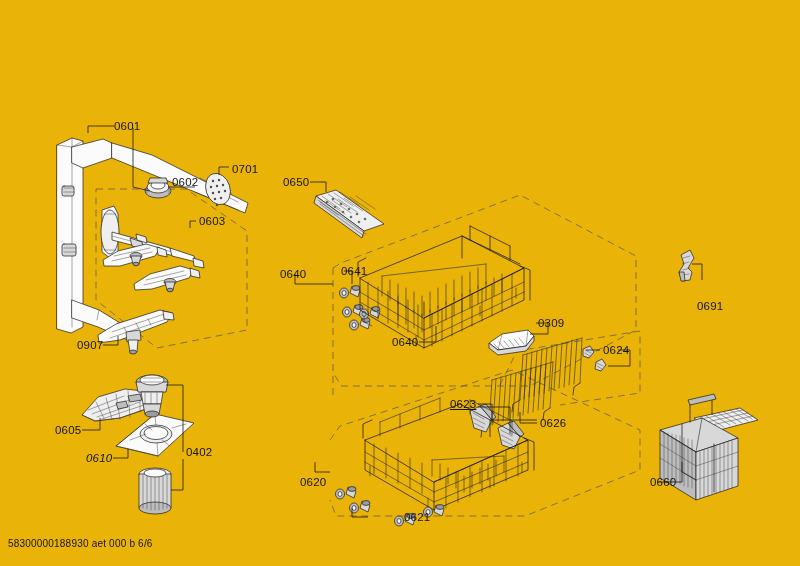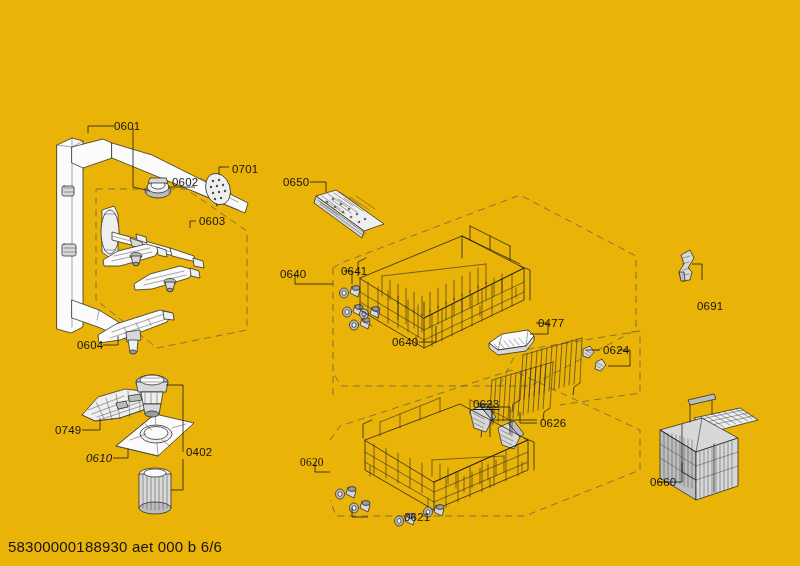--- a/index.html
+++ b/index.html
@@ -18,21 +18,21 @@
     font-size:11.5px;
     color:#141414;
     white-space:nowrap;
     letter-spacing:.2px;
     line-height:12px;
   }
   #footer{
     position:absolute;
     left:8px;top:538px;
     font-family:"Liberation Sans",sans-serif;
-    font-size:15px;
+    font-size:10px;
     color:#141414;
     white-space:nowrap;
     letter-spacing:.2px;
   }
   
   .ln{fill:none;stroke:#1b1b1b;stroke-width:.75;stroke-linecap:round;stroke-linejoin:round;}
   .ln2{fill:none;stroke:#2a2a2a;stroke-width:.6;stroke-linecap:round;stroke-linejoin:round;}
   .thin{fill:none;stroke:#3a3a3a;stroke-width:.45;stroke-linecap:round;}
   .dash{fill:none;stroke:#555;stroke-width:.7;stroke-dasharray:7 5;}
   .lead{fill:none;stroke:#1b1b1b;stroke-width:.8;}
@@ -446,32 +446,32 @@
     <path d="M702,280 L702,264 L692,264"></path>
     <path d="M657,482 L682,482 L682,462"></path>
   </g>
 
 </svg>
 
 <div class="lbl" style="left:114px;top:120px;">0601</div>
 <div class="lbl" style="left:172px;top:176px;">0602</div>
 <div class="lbl" style="left:232px;top:163px;">0701</div>
 <div class="lbl" style="left:199px;top:215px;">0603</div>
-<div class="lbl" style="left:77px;top:339px;">0604</div>
-<div class="lbl" style="left:55px;top:424px;">0749</div>
+<div class="lbl" style="left:77px;top:339px;">0907</div>
+<div class="lbl" style="left:55px;top:424px;">0605</div>
 <div class="lbl" style="left:86px;top:452px;font-style:italic;">0610</div>
 <div class="lbl" style="left:186px;top:446px;">0402</div>
 <div class="lbl" style="left:283px;top:176px;">0650</div>
 <div class="lbl" style="left:280px;top:268px;">0640</div>
 <div class="lbl" style="left:317px;top:265px;margin-left:24px;">0641</div>
 <div class="lbl" style="left:392px;top:336px;">0640</div>
-<div class="lbl" style="left:538px;top:317px;">0477</div>
+<div class="lbl" style="left:538px;top:317px;">0309</div>
 <div class="lbl" style="left:603px;top:344px;text-align:center;">0624</div>
 <div class="lbl" style="left:540px;top:417px;">0626</div>
-<div class="lbl" style="left:473px;top:398px;text-decoration:underline;">0623</div>
-<div class="lbl" style="left:300px;top:456px;font-family:Liberation Serif, serif;">0620</div>
+<div class="lbl" style="left:450px;top:398px;text-decoration:underline;">0623</div>
+<div class="lbl" style="left:300px;top:476px;">0620</div>
 <div class="lbl" style="left:371px;top:511px;padding-left:33px;">0621</div>
 <div class="lbl" style="left:697px;top:283px;margin-top:17px;">0691</div>
 <div class="lbl" style="left:650px;top:476px;">0660</div>
 
 <div id="footer">58300000188930 aet 000 b 6/6</div>
 
 </div>
 
 </body></html>

